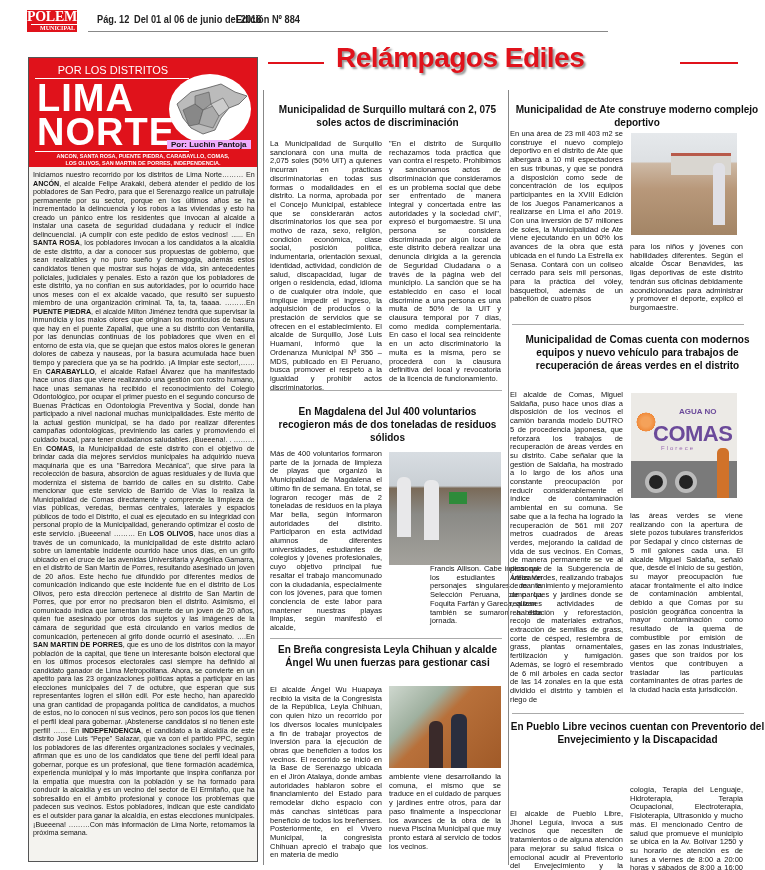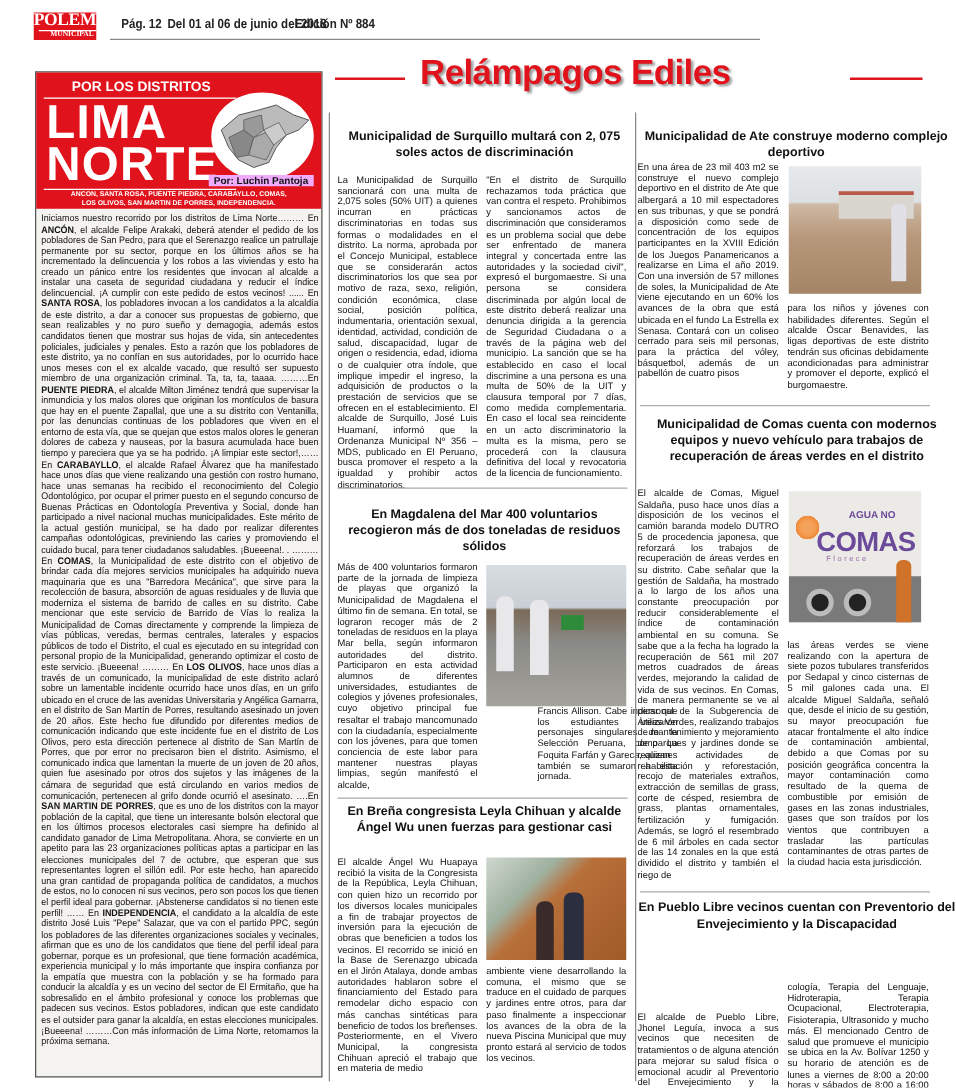--- a/index.html
+++ b/index.html
@@ -10,21 +10,21 @@
   #logo .t1 { font-family: "Liberation Serif", serif; font-weight: bold; font-size: 14px; line-height: 14px; text-align: center; letter-spacing: -0.3px; }
   #logo .t2 { font-family: "Liberation Serif", serif; font-weight: bold; font-size: 6px; text-align: right; padding-right: 2px; line-height: 7px; border-top: 1px solid #fff; margin-left: 4px; }
   .hdr-text { top: 13px; font-family: "Liberation Sans", sans-serif; font-size: 10.5px; font-weight: bold; transform: scaleX(0.88); transform-origin: left; color: #222; }
   #hdr-line { left: 88px; top: 31px; width: 520px; height: 1px; background: #888; }
   
   #sec-title { left: 336px; top: 42px; width: 380px; font-size: 28px; font-weight: bold; color: #e0121b; text-shadow: 2px 2px 2px #999; letter-spacing: -0.5px; }
   .sec-rule { top: 62px; height: 2px; background: #e0121b; }
   
   #col-left { left: 28px; top: 57px; width: 230px; height: 805px; border: 1px solid #555; background: #f4f3ef; }
   #banner { left: 0; top: 0; width: 228px; height: 109px; background: #e0121b; color: #fff; }
-  #banner .por { position: absolute; left: 0; width: 168px; top: 6px; text-align: center; font-weight: bold; font-size: 11px; }
+  #banner .por { position: absolute; left: 0; width: 168px; top: 6px; text-align: center; font-weight: normal; font-size: 11px; }
   #banner .rule { position: absolute; left: 6px; width: 154px; height: 1px; background: #fff; }
   #banner .big { position: absolute; left: 8px; font-weight: bold; font-size: 38px; line-height: 36px; letter-spacing: 1px; }
   #banner .map { position: absolute; left: 140px; top: 16px; width: 82px; height: 70px; border-radius: 50%; background: #fff; overflow: hidden; }
   #banner .author { position: absolute; left: 138px; top: 82px; background: #f0abfc; color: #111; font-size: 8px; font-weight: bold; padding: 0 4px; }
   #banner .dist { position: absolute; left: 4px; width: 220px; text-align: center; font-size: 5.5px; font-weight: bold; line-height: 7px; }
   #left-body { position: absolute; left: 4px; top: 113px; width: 222px; font-size: 7.6px; line-height: 8.55px; text-align: justify; transform: scaleX(0.94); transform-origin: left top; width: 236px; }
   #left-body b { font-weight: bold; }
   
   .vrule { width: 1px; background: #888; }
   .head { font-weight: bold; text-align: center; font-size: 10px; line-height: 13px; color: #111; }
@@ -71,21 +71,21 @@
   <div id="left-body"><span>Iniciamos nuestro recorrido por los distritos de Lima Norte……… En </span><b>ANCÓN</b><span>, el alcalde Felipe Arakaki, deberá atender el pedido de los pobladores de San Pedro, para que el Serenazgo realice un patrullaje permanente por su sector, porque en los últimos años se ha incrementado la delincuencia y los robos a las viviendas y esto ha creado un pánico entre los residentes que invocan al alcalde a instalar una caseta de seguridad ciudadana y reducir el índice delincuencial. ¡A cumplir con este pedido de estos vecinos! ...... En </span><b>SANTA ROSA</b><span>,  los pobladores invocan a los candidatos a la alcaldía de este distrito, a dar a conocer sus propuestas de gobierno, que sean realizables y no puro sueño y demagogia, además estos candidatos tienen que mostrar sus hojas de vida, sin antecedentes policiales, judiciales y penales. Esto a razón que los pobladores de este distrito, ya no confían en sus autoridades, por lo ocurrido hace unos meses con el ex alcalde vacado, que resultó ser supuesto miembro de una organización criminal. Ta, ta, ta, taaaa. ………En </span><b>PUENTE PIEDRA</b><span>, el alcalde Milton Jiménez tendrá que supervisar la inmundicia y los malos olores que originan los montículos de basura que hay en el puente Zapallal, que une a su distrito con Ventanilla, por las denuncias continuas de los pobladores que viven en el entorno de esta vía, que se quejan que estos malos olores le generan dolores de cabeza y nauseas, por la basura acumulada hace buen tiempo y pareciera que ya se ha podrido. ¡A limpiar este sector!,…… En </span><b>CARABAYLLO</b><span>, el alcalde Rafael Álvarez que ha manifestado hace unos días que viene realizando una gestión con rostro humano, hace unas semanas ha recibido el reconocimiento del Colegio Odontológico, por ocupar el primer puesto en el segundo concurso de Buenas Prácticas en Odontología Preventiva y Social, donde han participado a nivel nacional muchas municipalidades. Este mérito de la actual gestión municipal, se ha dado por realizar diferentes campañas odontológicas, previniendo las caries y promoviendo el cuidado bucal, para tener ciudadanos saludables.  ¡Bueeena!. . ……… En </span><b>COMAS</b><span>, la Municipalidad de este distrito con el objetivo de brindar cada día mejores servicios municipales ha adquirido nueva maquinaria que es una "Barredora Mecánica", que sirve para la recolección de basura, absorción de aguas residuales y de lluvia que moderniza el sistema de barrido de calles en su distrito. Cabe mencionar que este servicio de Barrido de Vías lo realiza la Municipalidad de Comas directamente y  comprende la limpieza de vías públicas, veredas, bermas centrales,  laterales y espacios públicos de todo el Distrito, el cual es ejecutado en su integridad con personal propio de la Municipalidad, generando optimizar el costo de este servicio. ¡Bueeena! ……… En </span><b>LOS OLIVOS</b><span>, hace unos días  a través de un comunicado, la municipalidad de este distrito aclaró sobre un lamentable incidente ocurrido hace unos días, en un grifo ubicado en el cruce de las avenidas Universitaria y Angélica Gamarra, en el distrito de San Martín de Porres, resultando asesinado un joven de 20 años. Este hecho fue difundido por diferentes medios de comunicación indicando que  este incidente fue en el distrito de Los Olivos, pero esta dirección pertenece al distrito de San Martín de Porres, que por error no precisaron bien el distrito. Asimismo, el comunicado indica que  lamentan la muerte de un joven de 20 años, quien fue asesinado por otros dos sujetos y las imágenes de la cámara de seguridad que está circulando en varios medios de comunicación, pertenecen al grifo donde ocurrió el asesinato. ….En </span><b>SAN MARTIN DE PORRES</b><span>, que es uno de los distritos con la mayor población de la capital, que tiene un interesante bolsón electoral que en los últimos procesos electorales casi siempre ha definido al candidato ganador de Lima Metropolitana. Ahora, se convierte en un apetito para las 23 organizaciones políticas aptas a participar en las elecciones municipales del 7 de octubre, que esperan que sus representantes logren el sillón edil. Por este hecho, han aparecido una gran cantidad de propaganda política de candidatos, a muchos de estos, no lo conocen ni sus vecinos, pero son pocos los que tienen el perfil ideal para gobernar. ¡Abstenerse candidatos si no tienen este perfil!  …… En </span><b>INDEPENDENCIA</b><span>, el candidato a la alcaldía de este distrito José Luis "Pepe" Salazar, que va con el partido PPC, según los pobladores de las diferentes organizaciones sociales y vecinales, afirman que es uno de los candidatos que tiene del perfil ideal para gobernar, porque es un profesional, que tiene formación académica, experiencia municipal y lo más importante que inspira confianza por la empatía que muestra con la población y  se ha formado para conducir la alcaldía y es un vecino del sector de  El Ermitaño, que ha sobresalido en el ámbito profesional y conoce los problemas que padecen sus vecinos. Estos pobladores, indican que este candidato es el outsider para ganar la alcaldía, en estas elecciones municipales. ¡Bueeena!  ………Con más información de Lima Norte, retomamos la próxima semana.</span></div>
 </div>
 
 <div class="abs vrule" style="left:263px;top:90px;height:775px;"></div>
 
 <div class="abs head" style="left:275px;top:103px;width:225px;">Municipalidad de Surquillo multará con 2, 075 soles actos de discriminación</div>
 <div class="abs body" style="left:270px;top:140px;width:112px;">La Municipalidad de Surquillo sancionará con una multa de 2,075 soles (50% UIT) a quienes incurran en prácticas discriminatorias en todas sus formas o modalidades en el distrito. La norma, aprobada por el Concejo Municipal, establece que se considerarán actos discriminatorios los que sea por motivo de raza, sexo, religión, condición económica, clase social, posición política, indumentaria, orientación sexual, identidad, actividad, condición de salud, discapacidad, lugar de origen o residencia, edad, idioma o de cualquier otra índole, que implique impedir el ingreso, la adquisición de productos o la prestación de servicios que se ofrecen en el establecimiento. El alcalde de Surquillo, José Luis Huamaní, informó que la Ordenanza Municipal Nº 356 – MDS, publicado en El Peruano, busca promover el respeto a la igualdad y prohibir actos discriminatorios.</div>
 <div class="abs body" style="left:389px;top:140px;width:112px;">"En el distrito de Surquillo rechazamos toda práctica que van contra el respeto. Prohibimos y sancionamos actos de discriminación que consideramos es un problema social que debe ser enfrentado de manera integral y concertada entre las autoridades y la sociedad civil", expresó el burgomaestre. Si una persona se considera discriminada por algún local de este distrito deberá realizar una denuncia dirigida a la gerencia de Seguridad Ciudadana o a través de la página web del municipio. La sanción que se ha establecido en caso el local discrimine a una persona es una multa de 50% de la UIT y clausura temporal por 7 días, como medida complementaria. En caso el local sea reincidente en un acto  discriminatorio la multa es la misma, pero se procederá con la clausura definitiva del local y revocatoria de la licencia de funcionamiento.</div>
 <div class="abs hr" style="left:270px;top:390px;width:232px;"></div>
 
-<div class="abs head" style="left:275px;top:405px;width:225px;">En Magdalena del Mar 400 voluntarios recogieron más de dos toneladas de residuos sólidos</div>
+<div class="abs head" style="left:275px;top:405px;width:225px;">En Magdalena del Jul 400 voluntarios recogieron más de dos toneladas de residuos sólidos</div>
 <div class="abs body" style="left:270px;top:450px;width:112px;">Más de 400 voluntarios formaron parte de la jornada de limpieza de playas que organizó la Municipalidad de Magdalena el último fin de semana. En total, se lograron recoger más de 2 toneladas de residuos en la playa Mar bella, según informaron autoridades del distrito. Participaron en esta actividad alumnos de diferentes universidades, estudiantes de colegios y jóvenes profesionales, cuyo objetivo principal fue resaltar el trabajo mancomunado con la ciudadanía, especialmente con los jóvenes, para que tomen conciencia de este labor para mantener nuestras playas limpias, según manifestó el alcalde,</div>
 <div class="abs photo" style="left:389px;top:452px;width:112px;height:113px;background:linear-gradient(180deg,#d8dde2 0%,#c9cfd4 30%,#7a6a58 32%,#8a8a86 55%,#a4a29c 100%);">
   <div class="abs" style="left:8px;top:25px;width:14px;height:60px;background:#e8e8ea;border-radius:6px 6px 0 0;"></div>
   <div class="abs" style="left:35px;top:28px;width:15px;height:60px;background:#e8e8ea;border-radius:6px 6px 0 0;"></div>
   <div class="abs" style="left:60px;top:40px;width:18px;height:12px;background:#2e8b3a;"></div>
 </div>
 <div class="abs body" style="left:389px;top:565px;width:112px;margin-left:41px;">Francis Allison. Cabe indicar que los estudiantes utilizaron personajes singulares  de la Selección Peruana, como La Foquita Farfán y Gareca, quienes también se sumaron a esta jornada.</div>
 <div class="abs hr" style="left:270px;top:638px;width:232px;"></div>
 
 <div class="abs head" style="left:275px;top:643px;width:225px;">En Breña congresista Leyla Chihuan y alcalde Ángel Wu unen fuerzas para gestionar casi</div>

